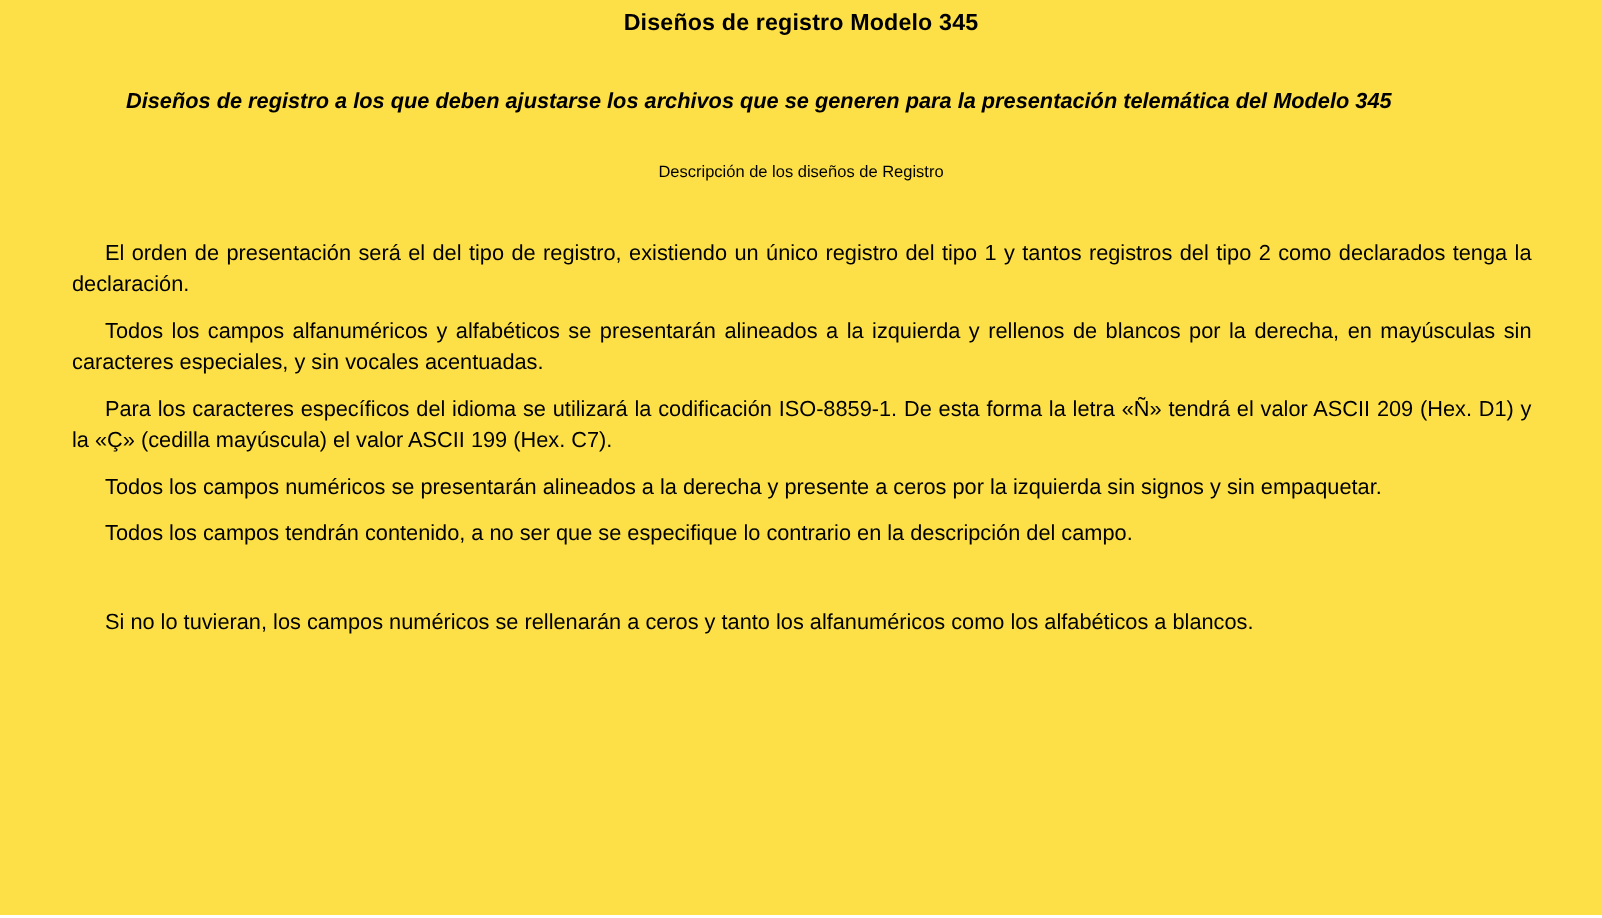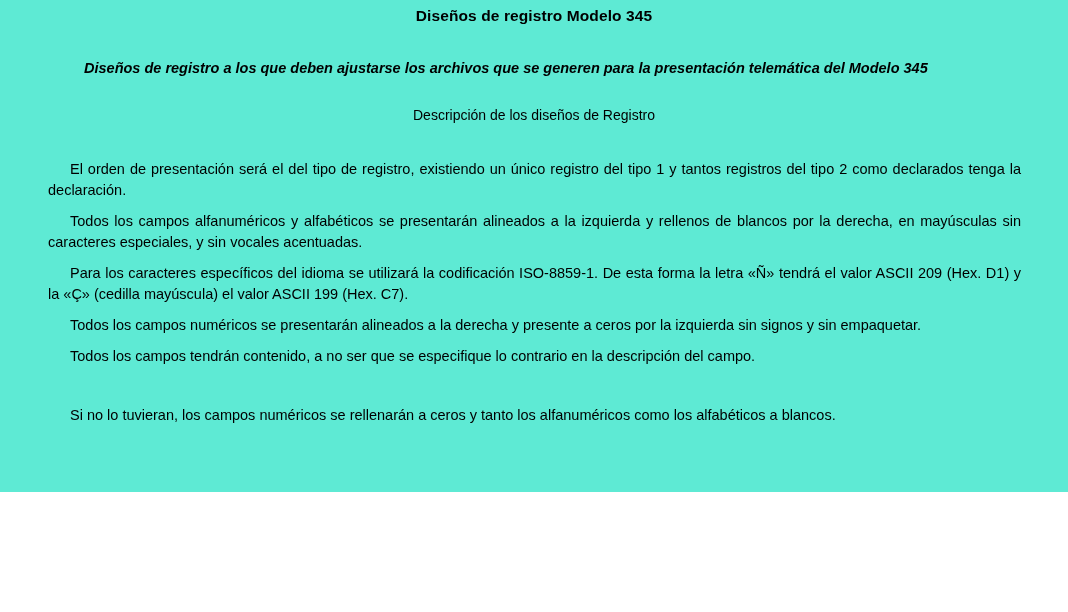--- a/index.html
+++ b/index.html
@@ -13,24 +13,24 @@
     height: 612px;
     overflow: hidden;
     font-family: "Liberation Sans", "DejaVu Sans", sans-serif;
     color: #000000;
     -webkit-font-smoothing: antialiased;
   }
 
   .page {
     position: relative;
     width: 1068px;
-    height: 492px;
+    height: 610px;
     box-sizing: border-box;
     padding: 0;
-    background: #5eead4;
+    background: #fde047;
   }
 
   
   .doc-title {
     margin: 0;
     padding-top: 6px;
     text-align: center;
     font-size: 15.5px;
     font-weight: bold;
     letter-spacing: 0.1px;
@@ -45,21 +45,21 @@
     font-size: 14.5px;
     font-style: italic;
     font-weight: bold;
     line-height: 21px;
   }
 
   .doc-section-title {
     margin: 0;
     padding-top: 26px;
     text-align: center;
-    font-size: 14px;
+    font-size: 11px;
     font-weight: normal;
     line-height: 21px;
   }
 
   
   .body-block {
     margin: 0;
     padding: 0;
     position: absolute;
     left: 48px;

